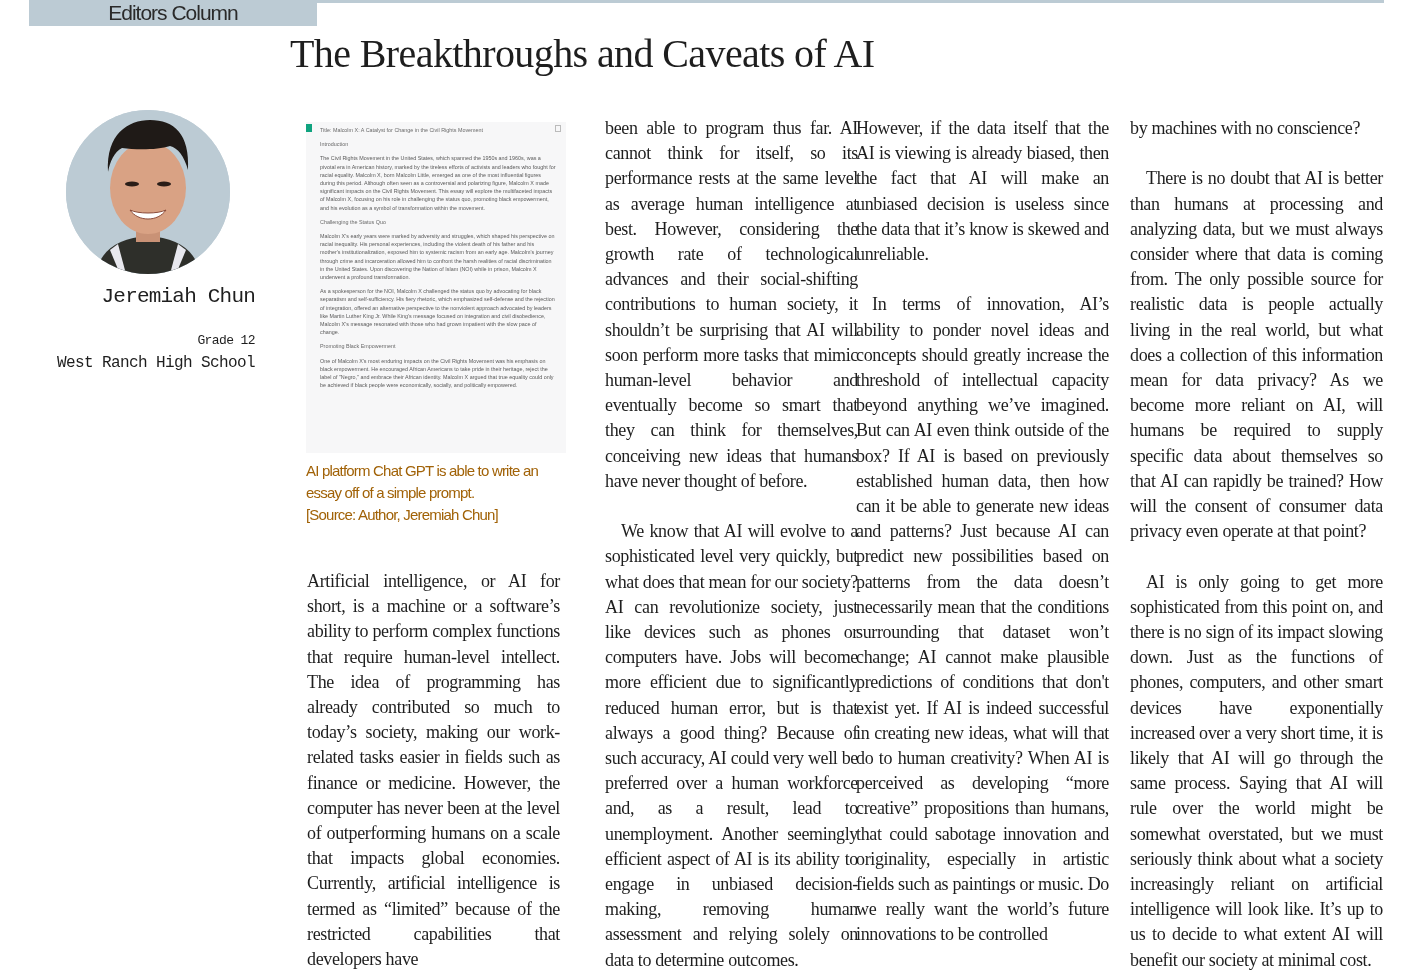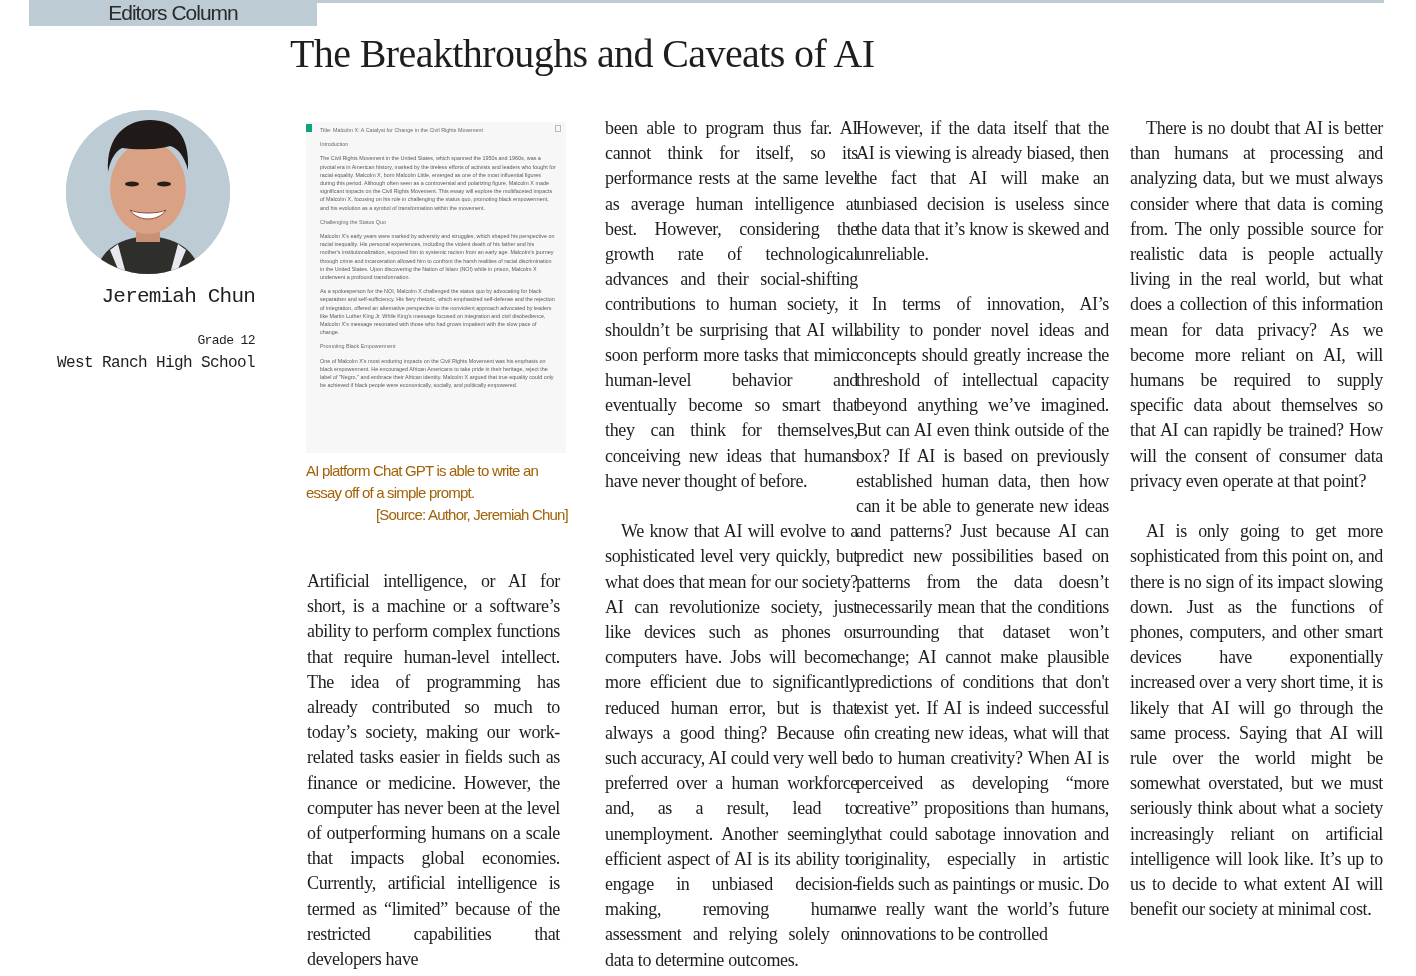--- a/index.html
+++ b/index.html
@@ -17,21 +17,21 @@
   .author-grade { margin-top: 22px; font-size: 13px; letter-spacing: -0.6px; line-height: 22px; }
   .author-school { font-size: 16px; letter-spacing: -0.6px; line-height: 22px; }
   .figure { position: absolute; left: 306px; top: 122px; width: 260px; height: 331px; background: #f7f7f8; overflow: hidden; }
   .fig-inner { padding: 4px 10px 0 14px; font-family: "Liberation Sans", sans-serif; color: #5a5a5a; font-size: 5.4px; line-height: 8.2px; }
   .fig-logo { position: absolute; left: 0; top: 2px; width: 6px; height: 8px; background: #10a37f; }
   .fig-copy { position: absolute; right: 5px; top: 3px; width: 4px; height: 5px; border: 1px solid #bbb; }
   .fig-inner p { margin: 0 0 6px 0; }
   .fig-inner .fig-h { color: #6a6a6a; margin-bottom: 6px; }
   .caption { position: absolute; left: 306px; top: 460px; width: 262px; font-family: "Liberation Sans", sans-serif;
     font-size: 15px; letter-spacing: -0.8px; line-height: 22px; color: #a16207; }
-  .caption-source { text-align: right; }
+  .caption-source { text-align: left; }
   .col { position: absolute; width: 253px; font-family: "Liberation Serif", serif; font-size: 18px;
     line-height: 25.2px; color: #1e1e1e; text-align: justify; hyphens: manual; letter-spacing: -0.35px; }
   .col p { margin: 0 0 25.2px 0; }
   .col p.indent { text-indent: 16px; }
   .col p.noindent { text-indent: 0; }
   .col p:last-child { margin-bottom: 0; }
 </style>
 </head>
 <body>
 
@@ -88,15 +88,16 @@
   <p class="noindent">been able to program thus far. AI cannot think for itself, so its performance rests at the same level as average human intelligence at best. However, considering the growth rate of technological advances and their social-shifting contributions to human society, it shouldn’t be surprising that AI will soon perform more tasks that mimic human-level behavior and eventually become so smart that they can think for themselves, conceiving new ideas that humans have never thought of before.</p>
   <p class="indent">We know that AI will evolve to a sophisticated level very quickly, but what does that mean for our society? AI can revolutionize society, just like devices such as phones or computers have. Jobs will become more efficient due to significantly reduced human error, but is that always a good thing? Because of such accuracy, AI could very well be preferred over a human workforce and, as a result, lead to unemployment. Another seemingly efficient aspect of AI is its ability to engage in unbiased decision-making, removing human assessment and relying solely on data to determine outcomes.</p>
 </div>
 
 <div class="col" style="left:856px; top:116px;">
   <p class="noindent">However, if the data itself that the AI is viewing is already biased, then the fact that AI will make an unbiased decision is useless since the data that it’s know is skewed and unreliable.</p>
   <p class="indent">In terms of innovation, AI’s ability to ponder novel ideas and concepts should greatly increase the threshold of intellectual capacity beyond anything we’ve imagined. But can AI even think outside of the box? If AI is based on previously established human data, then how can it be able to generate new ideas and patterns? Just because AI can predict new possibilities based on patterns from the data doesn’t necessarily mean that the conditions surrounding that dataset won’t change; AI cannot make plausible predictions of conditions that don't exist yet. If AI is indeed successful in creating new ideas, what will that do to human creativity? When AI is perceived as developing “more creative” propositions than humans, that could sabotage innovation and originality, especially in artistic fields such as paintings or music. Do we really want the world’s future innovations to be controlled</p>
 </div>
 
 <div class="col" style="left:1130px; top:116px;">
+  <p class="noindent">by machines with no conscience?</p>
   <p class="indent">There is no doubt that AI is better than humans at processing and analyzing data, but we must always consider where that data is coming from. The only possible source for realistic data is people actually living in the real world, but what does a collection of this information mean for data privacy? As we become more reliant on AI, will humans be required to supply specific data about themselves so that AI can rapidly be trained? How will the consent of consumer data privacy even operate at that point?</p>
   <p class="indent">AI is only going to get more sophisticated from this point on, and there is no sign of its impact slowing down. Just as the functions of phones, computers, and other smart devices have exponentially increased over a very short time, it is likely that AI will go through the same process. Saying that AI will rule over the world might be somewhat overstated, but we must seriously think about what a society increasingly reliant on artificial intelligence will look like. It’s up to us to decide to what extent AI will benefit our society at minimal cost.</p>
 </div>
 
 </body></html>

